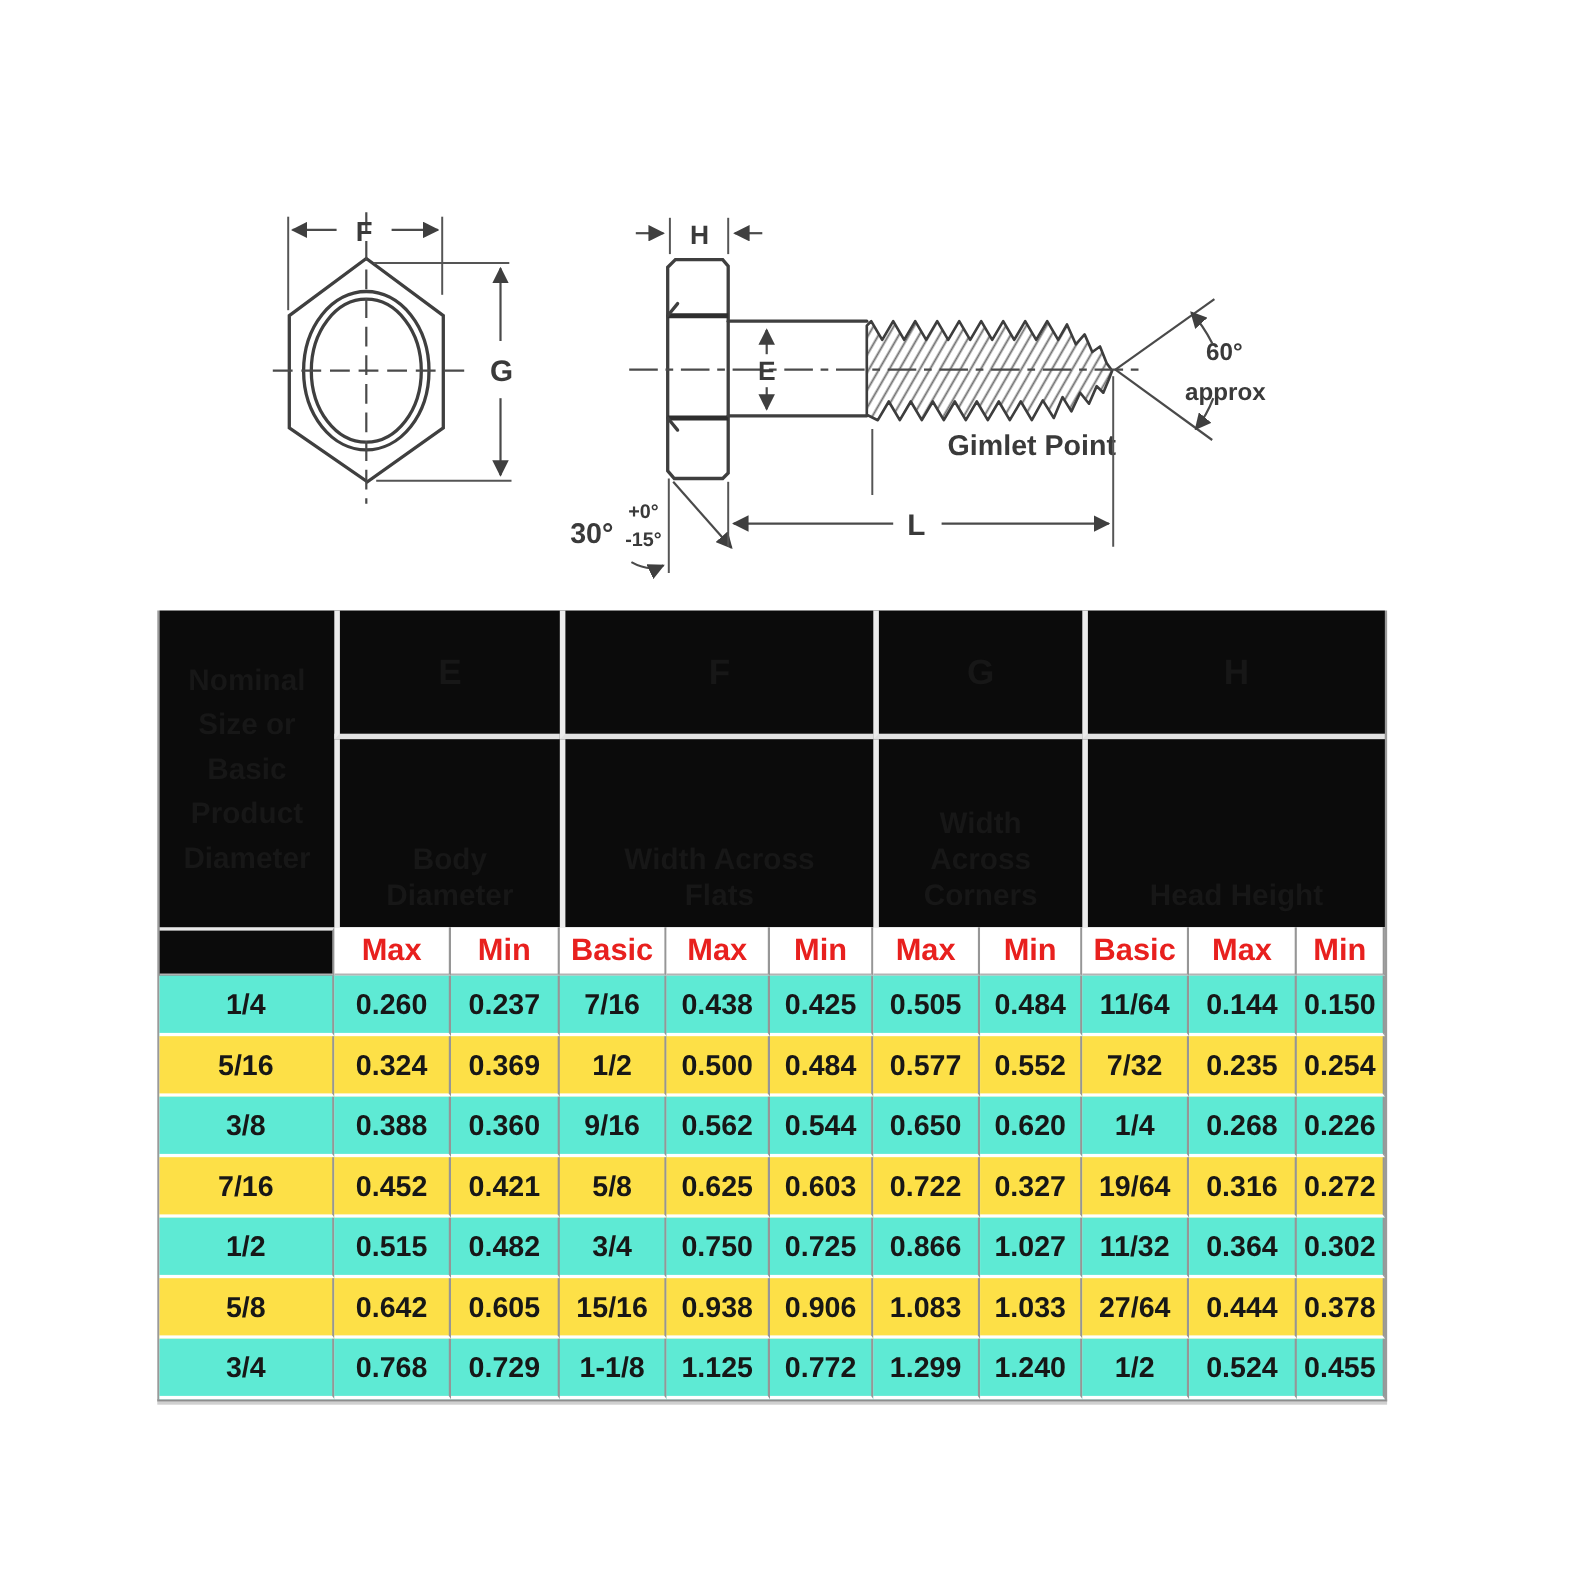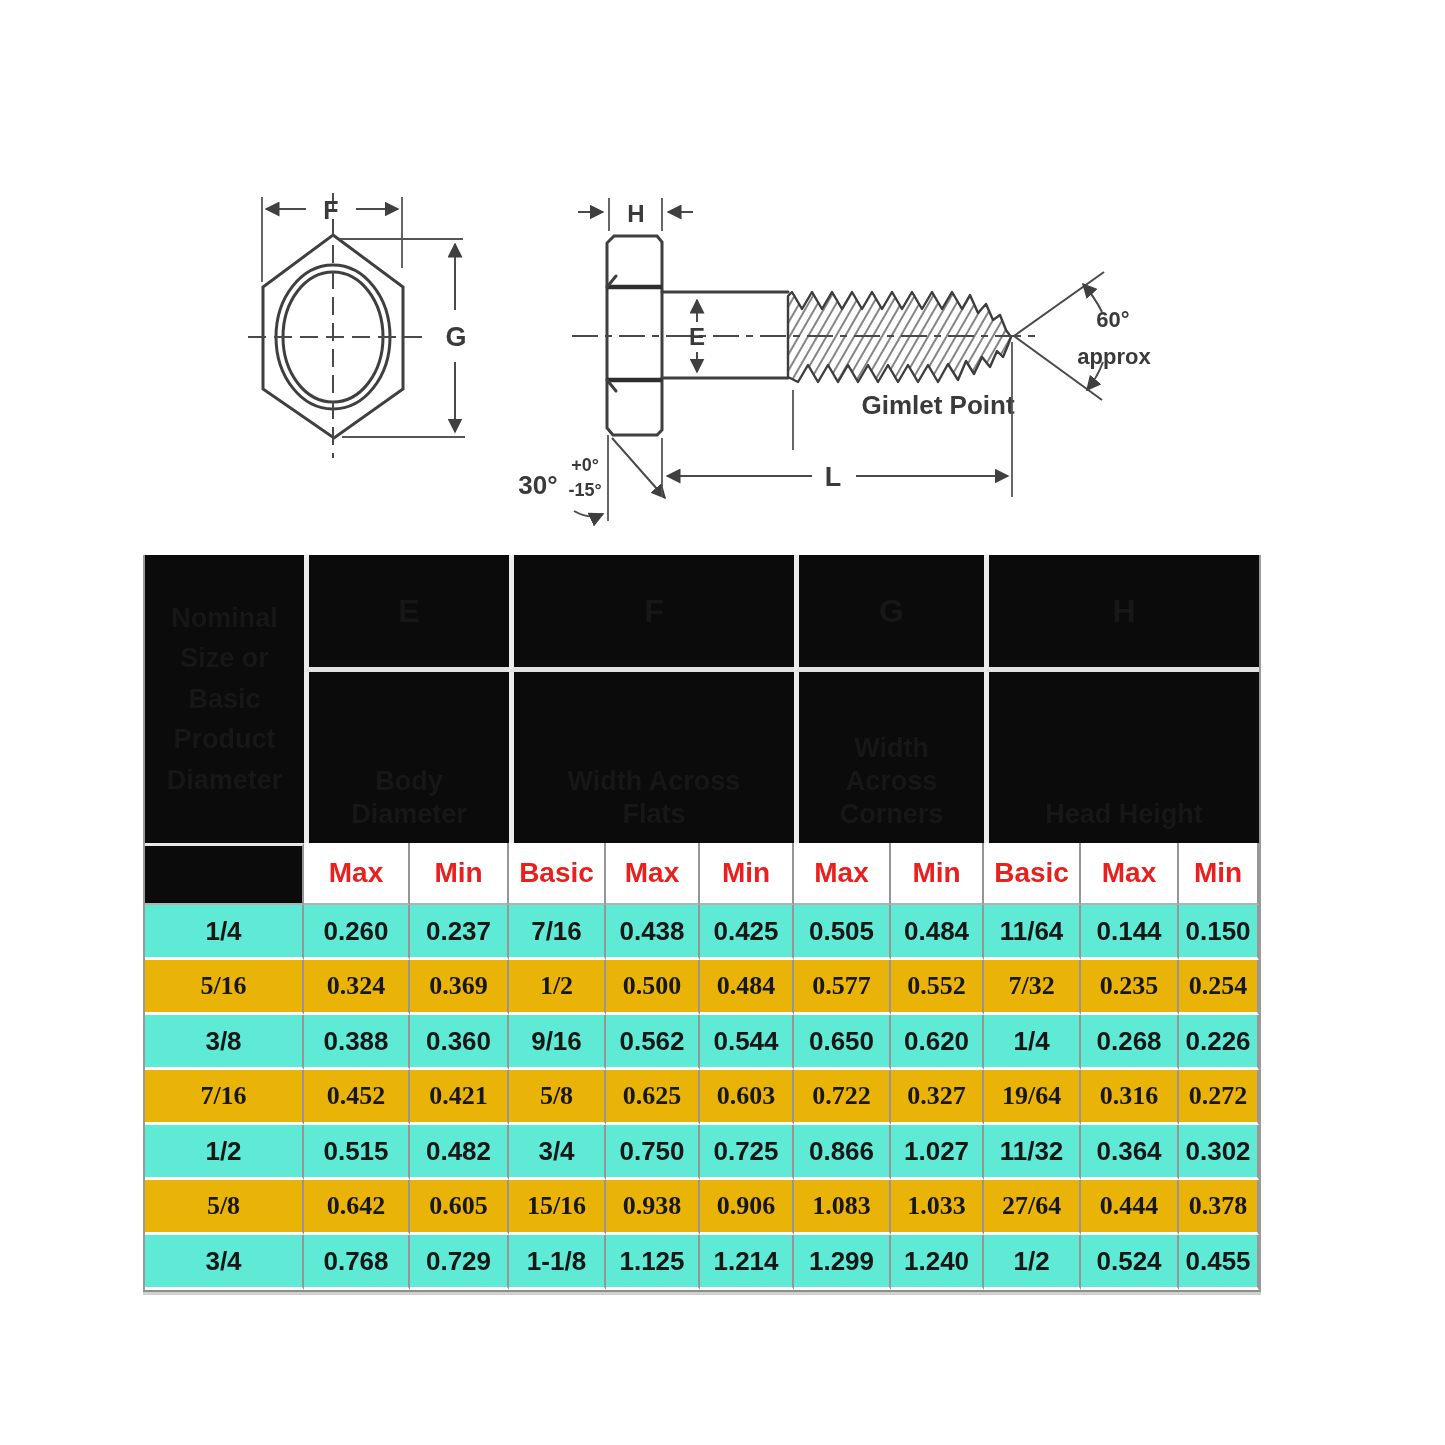--- a/index.html
+++ b/index.html
@@ -31,21 +31,21 @@
   .w-body{max-width:118px;}
   .w-flats{max-width:190px;}
   .w-corners{max-width:172px;}
   .w-head{max-width:260px;}
   .subhdr td{background:#ffffff;color:#e8201e;font-weight:bold;font-size:28px;
              border-right:2px solid #969696;border-bottom:2px solid #b3b3b3;}
   .subhdr td.blackcell{background:#0b0b0b;border-top:3px solid #e8e8e8;}
   .drow td{font-weight:bold;font-size:26px;border-right:2px solid #969696;
            border-bottom:3px solid #ffffff;}
   .drow.alt td{background:#5eead4;}
-  .drow.lite td{background:#eab308;font-family:Liberation Serif, serif;}
+  .drow.lite td{background:#fde047;}
 </style>
 </head>
 <body>
 
 <div class="page">
 
   <div class="diagram">
     <svg width="1445" height="548" viewBox="0 0 1445 548">
       <defs>
         <marker id="ah" viewBox="0 0 10 10" refX="9" refY="5" markerWidth="7.5" markerHeight="7.5" orient="auto-start-reverse">
@@ -176,21 +176,21 @@
         <div class="inner w-flats">Width Across Flats</div>
       </td>
       <td class="hdr gname gsep" colspan="2">
         <div class="inner w-corners">Width Across Corners</div>
       </td>
       <td class="hdr gname gsep" colspan="3">
         <div class="inner w-head">Head Height</div>
       </td>
     </tr>
 
-    <tr class="subhdr" style="height:62px">
+    <tr class="subhdr" style="height:44px">
       <td class="blackcell"></td>
       <td>Max</td>
       <td>Min</td>
       <td>Basic</td>
       <td>Max</td>
       <td>Min</td>
       <td>Max</td>
       <td>Min</td>
       <td>Basic</td>
       <td>Max</td>
@@ -274,21 +274,21 @@
       <td>27/64</td>
       <td>0.444</td>
       <td>0.378</td>
     </tr>
     <tr class="drow alt" style="height:55px">
       <td>3/4</td>
       <td>0.768</td>
       <td>0.729</td>
       <td>1-1/8</td>
       <td>1.125</td>
-      <td>1.214</td>
+      <td>0.772</td>
       <td>1.299</td>
       <td>1.240</td>
       <td>1/2</td>
       <td>0.524</td>
       <td>0.455</td>
     </tr>
   </tbody>
     </table>
 </div>
 

